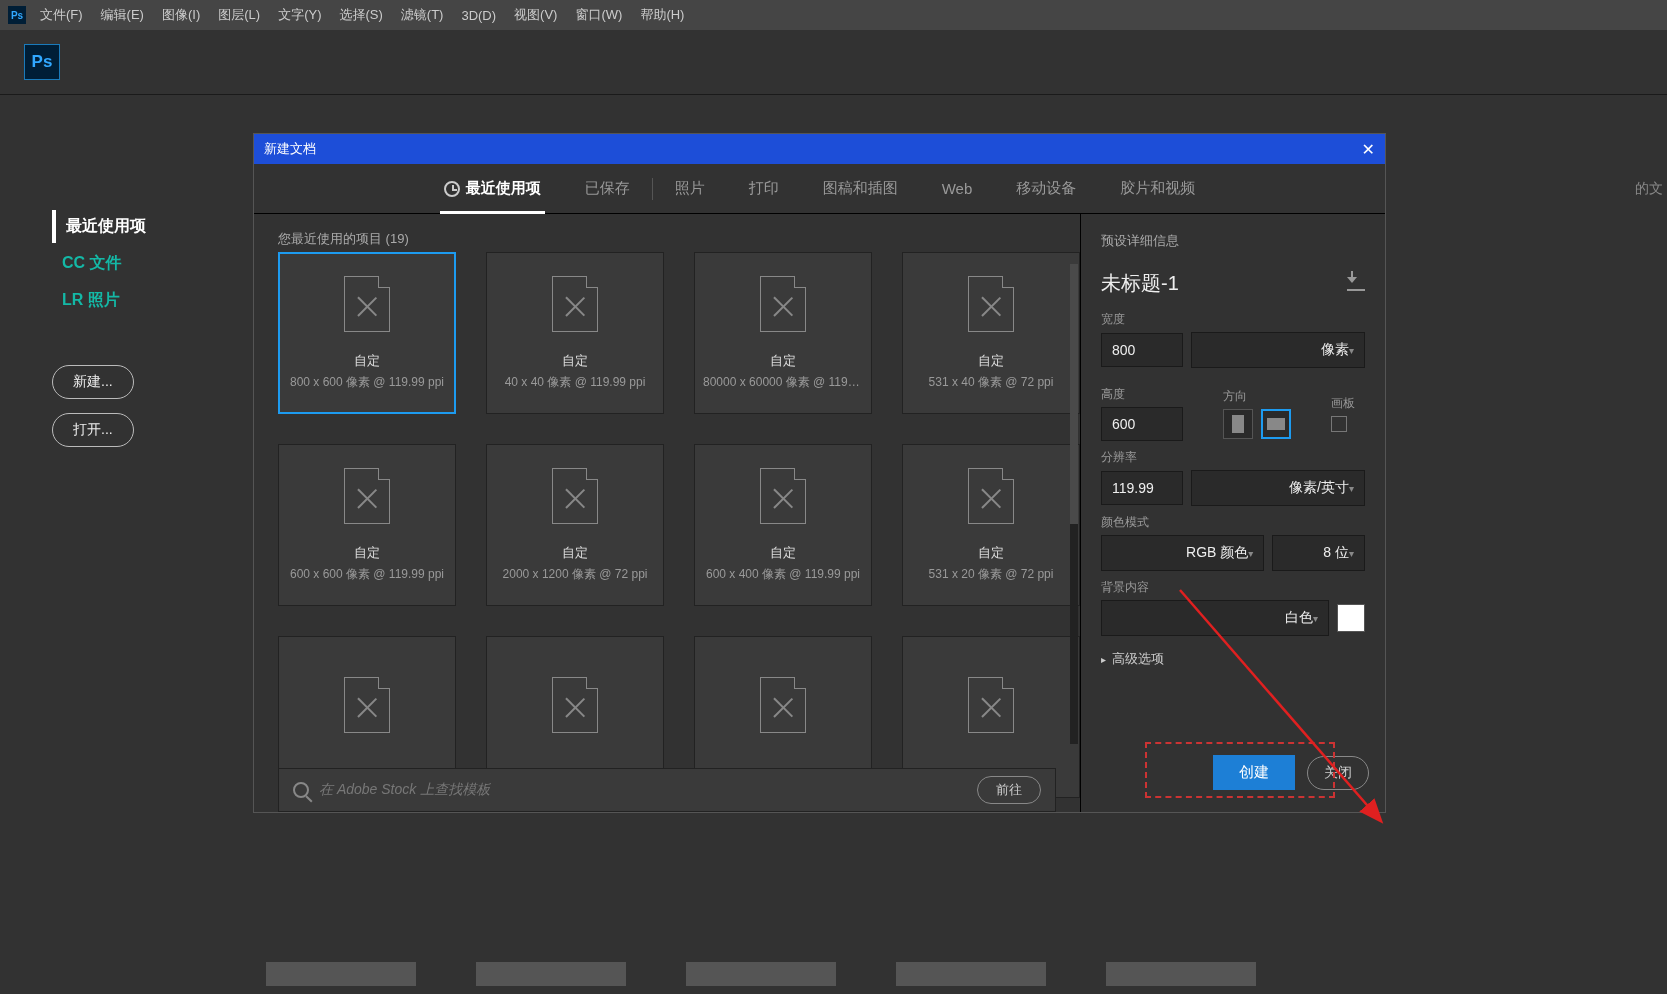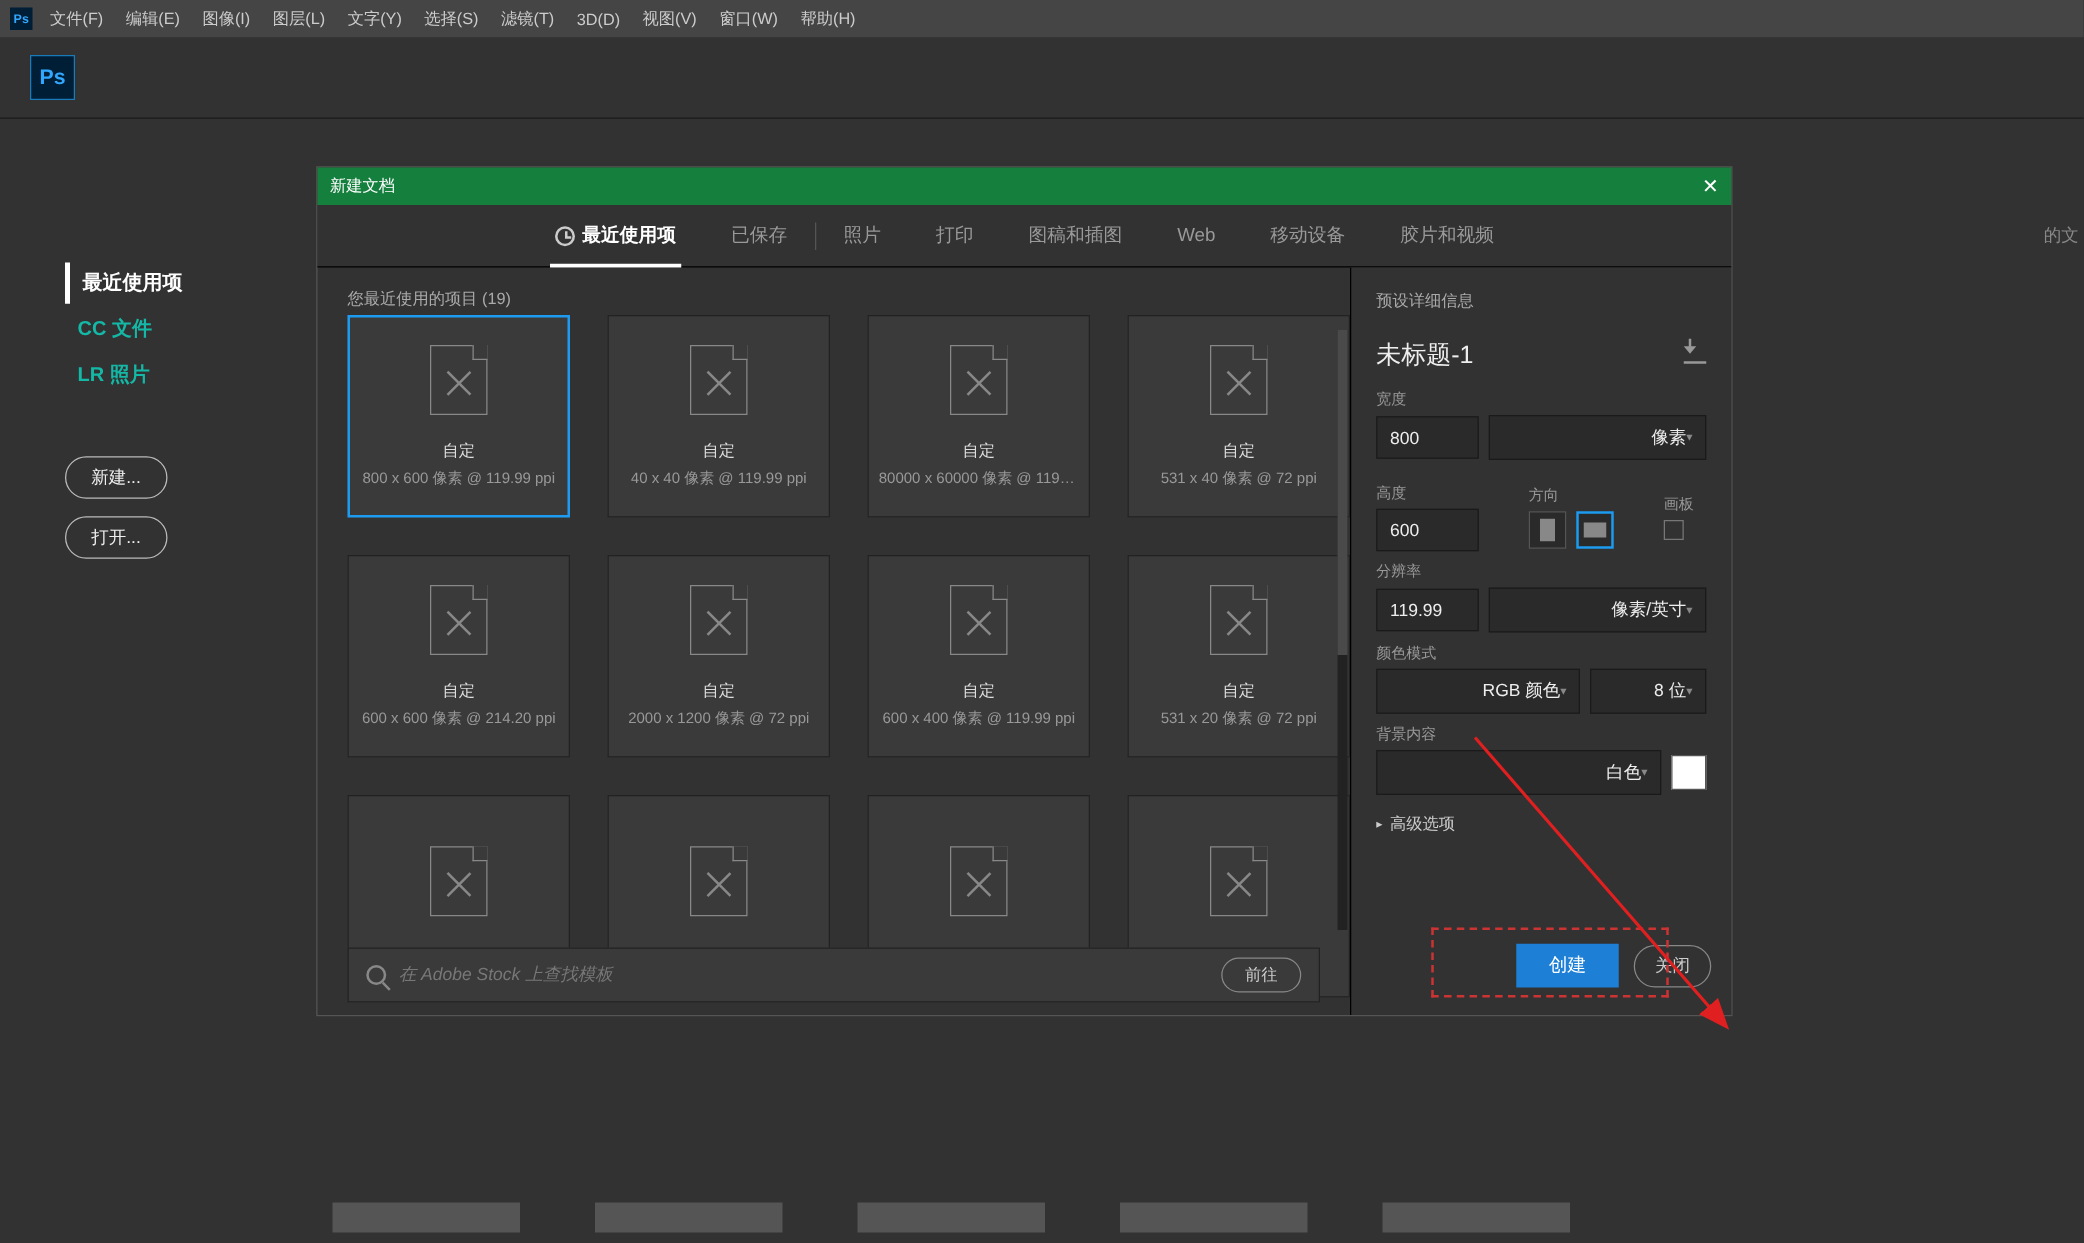--- a/index.html
+++ b/index.html
@@ -15,21 +15,21 @@
 .toolbar .ps-logo { width:36px; height:36px; background:#001e36; color:#31a8ff; display:flex; align-items:center; justify-content:center; font-size:17px; font-weight:bold; border:1px solid #1a7bbb;}
 
 
 .start-sidebar { position:absolute; left:52px; top:210px; width:160px; }
 .start-sidebar .side-item { font-size:16px; font-weight:bold; color:#14b8a6; padding:6px 0 6px 10px; margin-bottom:4px; }
 .start-sidebar .side-item.active { color:#fff; border-left:4px solid #fff; }
 .pill-btn { display:inline-block; border:1px solid #bbb; border-radius:18px; padding:7px 20px; font-size:14px; color:#eee; margin-top:14px; cursor:pointer; }
 
 
 .dialog { position:absolute; left:253px; top:133px; width:1133px; height:680px; background:#323232; border:1px solid #555;}
-.dialog-titlebar { height:30px; background:#15803d; display:flex; align-items:center; justify-content:space-between; padding:0 10px; color:#fff; font-size:13px; }
+.dialog-titlebar { height:30px; background:#1d4ed8; display:flex; align-items:center; justify-content:space-between; padding:0 10px; color:#fff; font-size:13px; }
 .dialog-titlebar .close { font-size:16px; cursor:pointer; }
 
 .dialog-tabs { height:50px; display:flex; align-items:center; justify-content:center; border-bottom:1px solid #000; background:#323232;}
 .dialog-tabs .tab { color:#999; font-size:15px; padding:0 22px; height:50px; display:flex; align-items:center; cursor:pointer; position:relative;}
 .dialog-tabs .sep { width:1px; height:22px; background:#555; }
 .dialog-tabs .tab.active { color:#fff; font-weight:bold; }
 .dialog-tabs .tab.active::after { content:""; position:absolute; bottom:0; left:18px; right:18px; height:3px; background:#fff; }
 .dialog-tabs .clock-icon { width:16px;height:16px;border:2px solid #ccc;border-radius:50%;margin-right:6px;position:relative;}
 .dialog-tabs .clock-icon::before{content:"";position:absolute;left:6px;top:2px;width:2px;height:5px;background:#ccc;}
 .dialog-tabs .clock-icon::after{content:"";position:absolute;left:6px;top:6px;width:5px;height:2px;background:#ccc;}
@@ -43,21 +43,21 @@
 .doc-icon { width:46px; height:56px; position:relative; margin-bottom:20px;}
 .doc-icon .page { width:46px;height:56px;border:1.5px solid #888; position:relative;}
 .doc-icon .fold { position:absolute; top:0; right:0; width:12px;height:12px; border-left:1.5px solid #888; border-bottom:1.5px solid #888; background:#3a3a3a;}
 .doc-icon .cross { position:absolute; top:50%; left:50%; width:26px; height:26px; transform:translate(-50%,-40%);}
 .doc-icon .cross::before,.doc-icon .cross::after{content:"";position:absolute;left:50%;top:0;width:1.5px;height:26px;background:#888;transform-origin:center;}
 .doc-icon .cross::before{transform:translateX(-50%) rotate(45deg);}
 .doc-icon .cross::after{transform:translateX(-50%) rotate(-45deg);}
 .preset-name { font-size:13px; color:#ddd; margin-bottom:4px;}
 .preset-spec { font-size:12px; color:#999; text-align:center; white-space:nowrap; overflow:hidden; text-overflow:ellipsis; max-width:100%;}
 
-.stock-bar { position:absolute; bottom:10px; left:24px; right:24px; height:44px; background:#3a3a3a; border:1px solid #222; display:flex; align-items:center; padding:0 14px;}
+.stock-bar { position:absolute; bottom:0; left:24px; right:24px; height:44px; background:#3a3a3a; border:1px solid #222; display:flex; align-items:center; padding:0 14px;}
 .stock-bar .mag { width:16px;height:16px;border:2px solid #888;border-radius:50%;position:relative;margin-right:10px;}
 .stock-bar .mag::after{content:"";position:absolute;width:8px;height:2px;background:#888;bottom:-4px;right:-6px;transform:rotate(45deg);}
 .stock-bar .stock-text { flex:1; color:#777; font-size:14px; font-style:italic;}
 .stock-bar .go-btn { border:1px solid #888; border-radius:16px; padding:4px 18px; font-size:13px; color:#ccc; cursor:pointer;}
 
 
 .details { width:305px; border-left:1px solid #000; background:#323232; padding:18px 20px; font-size:13px; color:#aaa; position:relative;}
 .details .hdr { font-size:13px; margin-bottom:20px;}
 .details .doc-name-row { display:flex; align-items:center; justify-content:space-between; margin-bottom:14px;}
 .details .doc-name { font-size:20px; color:#eee; }
@@ -201,21 +201,21 @@
     <div class="preset-name">自定</div>
     <div class="preset-spec">531 x 40 像素 @ 72 ppi</div>
           </div>
           <div class="preset-card">
             <div class="doc-icon">
               <div class="page"></div>
               <div class="fold"></div>
               <div class="cross"></div>
             </div>
     <div class="preset-name">自定</div>
-    <div class="preset-spec">600 x 600 像素 @ 214.20 ppi</div>
+    <div class="preset-spec">600 x 600 像素 @ 119.99 ppi</div>
           </div>
           <div class="preset-card">
             <div class="doc-icon">
               <div class="page"></div>
               <div class="fold"></div>
               <div class="cross"></div>
             </div>
     <div class="preset-name">自定</div>
     <div class="preset-spec">2000 x 1200 像素 @ 72 ppi</div>
           </div>

